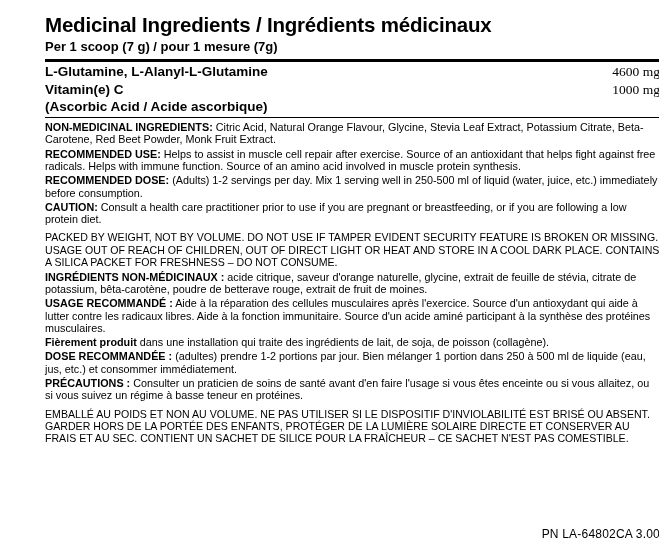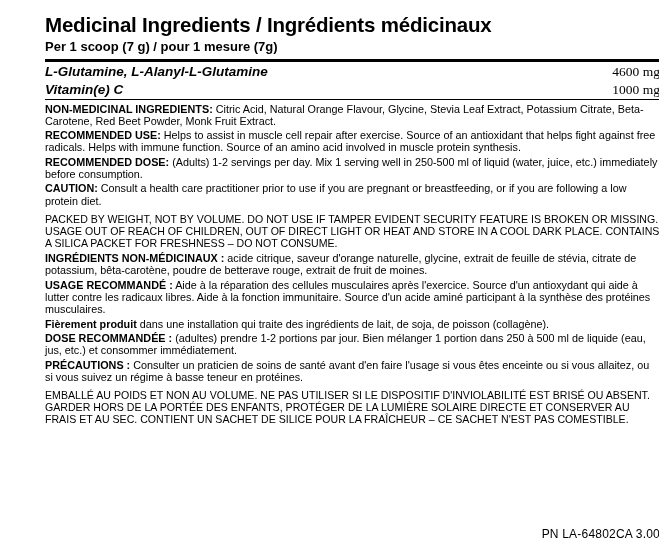--- a/index.html
+++ b/index.html
@@ -54,21 +54,20 @@
     vertical-align: top;
     line-height: 1.15;
   }
   .nutrients td.amt {
     text-align: right;
     white-space: nowrap;
     font-family: Liberation Serif, serif;
   }
   .nut-name {
     font-weight: 700;
-    font-style: italic;
   }
   .nut-sub {
     font-weight: 700;
   }
   .sub-row td {
     padding-top: 0;
     padding-bottom: 3px;
   }
   .body-block {
     font-size: 10.8px;
@@ -108,20 +107,24 @@
   <table class="nutrients">
     <tbody>
       <tr>
         <td class="nut-name">L-Glutamine, L-Alanyl-L-Glutamine</td>
         <td class="amt">4600 mg</td>
       </tr>
       <tr>
         <td class="nut-name">Vitamin(e) C</td>
         <td class="amt">1000 mg</td>
       </tr>
+      <tr class="sub-row">
+        <td class="nut-sub">(Ascorbic Acid / Acide ascorbique)</td>
+        <td class="amt"></td>
+      </tr>
     </tbody>
   </table>
 
   <div class="rule-thin"></div>
 
   <div class="body-block">
     <span class="bold">NON-MEDICINAL INGREDIENTS:</span><span> Citric Acid, Natural Orange Flavour, Glycine, Stevia Leaf Extract, Potassium Citrate, Beta-Carotene, Red Beet Powder, Monk Fruit Extract.</span>
   </div>
 
 

